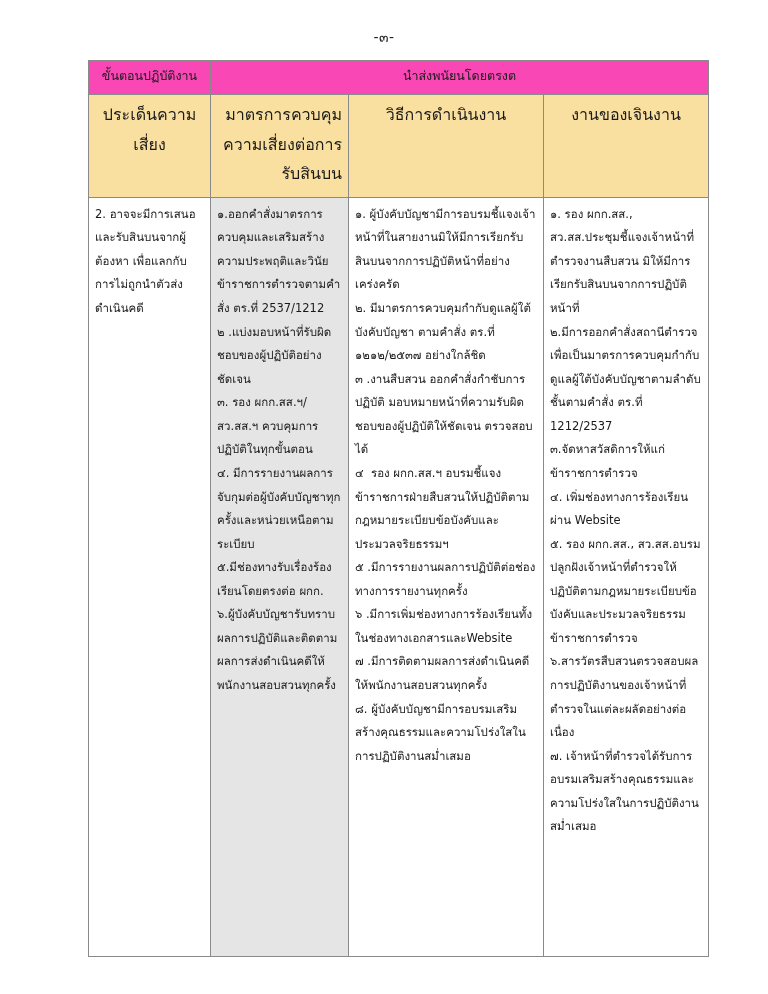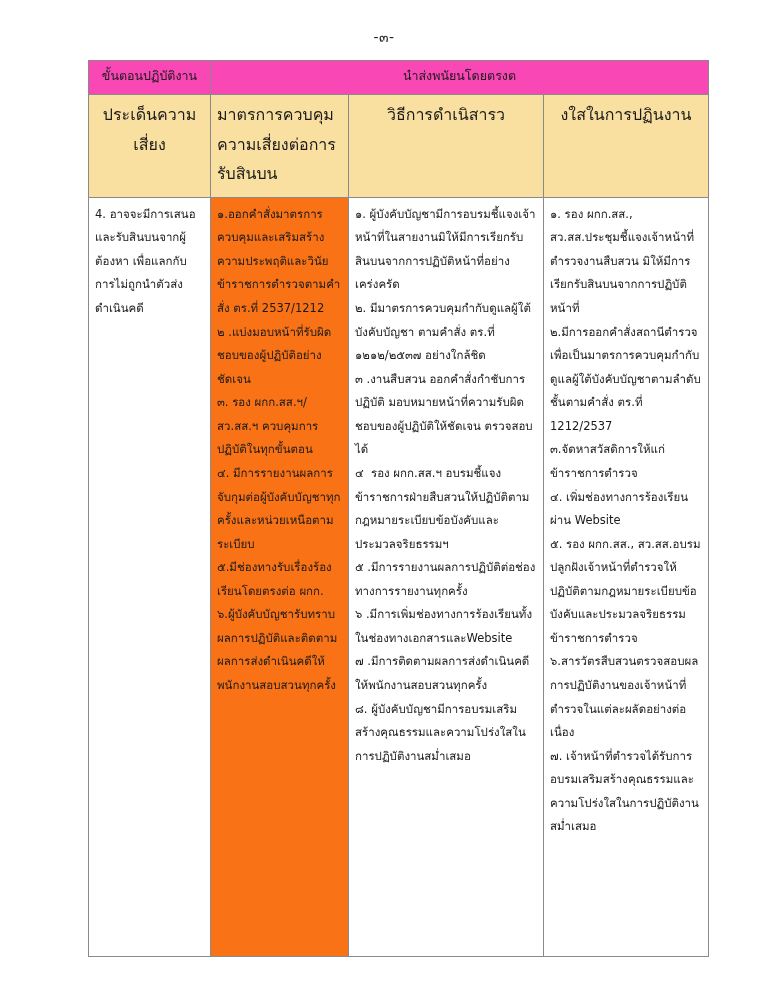--- a/index.html
+++ b/index.html
@@ -66,29 +66,29 @@
   }
   .hdr-sub td {
     background: #fae0a0;
     text-align: center;
     font-size: 16px;
     padding: 7px 6px 10px 6px;
     line-height: 1.85;
     color: #1a1a1a;
   }
   .hdr-sub td.left-align {
-    text-align: left;
+    text-align: right;
   }
   .body-row td {
     height: 745px;
     font-size: 11.5px;
     line-height: 2.05;
   }
   td.cell-white { background: #ffffff; }
-  td.cell-green { background: #f97316; }
+  td.cell-green { background: #e5e5e5; }
   .cell-text {
     white-space: pre-wrap;
   }
 </style>
 </head>
 <body>
 
 <div class="page">
 
   <div class="page-number">-๓-</div>
@@ -102,25 +102,25 @@
         <col class="c4">
       </colgroup>
       <tbody>
         <tr class="hdr-top">
           <td>ขั้นตอนปฏิบัติงาน</td>
           <td colspan="3">นำส่งพนัยนโดยตรงต</td>
         </tr>
         <tr class="hdr-sub">
           <td>ประเด็นความเสี่ยง</td>
           <td class="left-align">มาตรการควบคุมความเสี่ยงต่อการรับสินบน</td>
-          <td>วิธีการดำเนิสารว</td>
-          <td>งใสในการปฏินงาน</td>
+          <td>วิธีการดำเนินงาน</td>
+          <td>งานของเจินงาน</td>
         </tr>
         <tr class="body-row">
-          <td class="cell-white cell-text">4. อาจจะมีการเสนอและรับสินบนจากผู้ต้องหา เพื่อแลกกับการไม่ถูกนำตัวส่งดำเนินคดี</td>
+          <td class="cell-white cell-text">2. อาจจะมีการเสนอและรับสินบนจากผู้ต้องหา เพื่อแลกกับการไม่ถูกนำตัวส่งดำเนินคดี</td>
           <td class="cell-green cell-text">๑.ออกคำสั่งมาตรการควบคุมและเสริมสร้างความประพฤติและวินัยข้าราชการตำรวจตามคำสั่ง ตร.ที่ 2537/1212
 ๒ .แบ่งมอบหน้าที่รับผิดชอบของผู้ปฏิบัติอย่างชัดเจน
 ๓. รอง ผกก.สส.ฯ/สว.สส.ฯ ควบคุมการปฏิบัติในทุกขั้นตอน
 ๔. มีการรายงานผลการจับกุมต่อผู้บังคับบัญชาทุกครั้งและหน่วยเหนือตามระเบียบ
 ๕.มีช่องทางรับเรื่องร้องเรียนโดยตรงต่อ ผกก.
 ๖.ผู้บังคับบัญชารับทราบผลการปฏิบัติและติดตามผลการส่งดำเนินคดีให้พนักงานสอบสวนทุกครั้ง</td>
           <td class="cell-white cell-text">๑. ผู้บังคับบัญชามีการอบรมชี้แจงเจ้าหน้าที่ในสายงานมิให้มีการเรียกรับสินบนจากการปฏิบัติหน้าที่อย่างเคร่งครัด
 ๒. มีมาตรการควบคุมกำกับดูแลผู้ใต้บังคับบัญชา ตามคำสั่ง ตร.ที่ ๑๒๑๒/๒๕๓๗ อย่างใกล้ชิด
 ๓ .งานสืบสวน ออกคำสั่งกำชับการปฏิบัติ มอบหมายหน้าที่ความรับผิดชอบของผู้ปฏิบัติให้ชัดเจน ตรวจสอบได้
 ๔  รอง ผกก.สส.ฯ อบรมชี้แจงข้าราชการฝ่ายสืบสวนให้ปฏิบัติตามกฎหมายระเบียบข้อบังคับและประมวลจริยธรรมฯ

